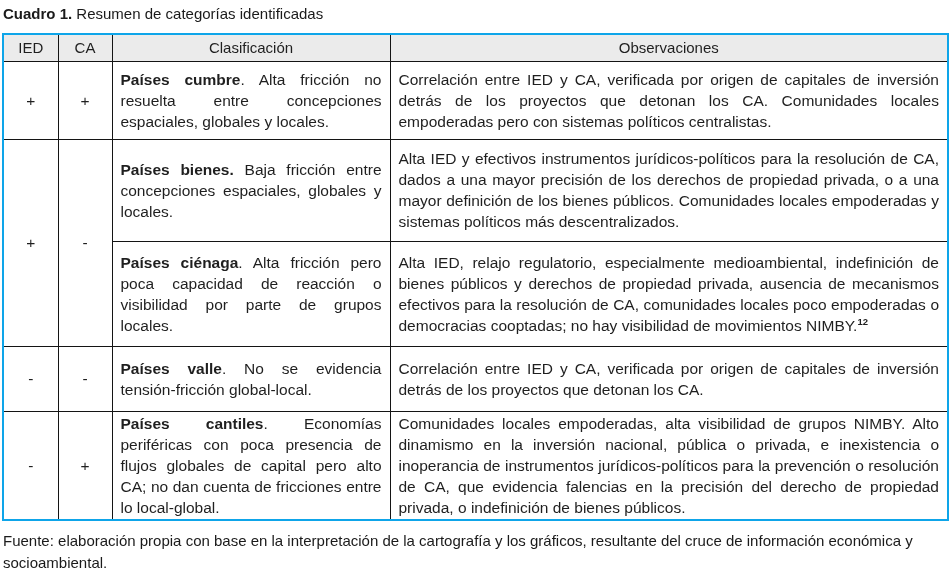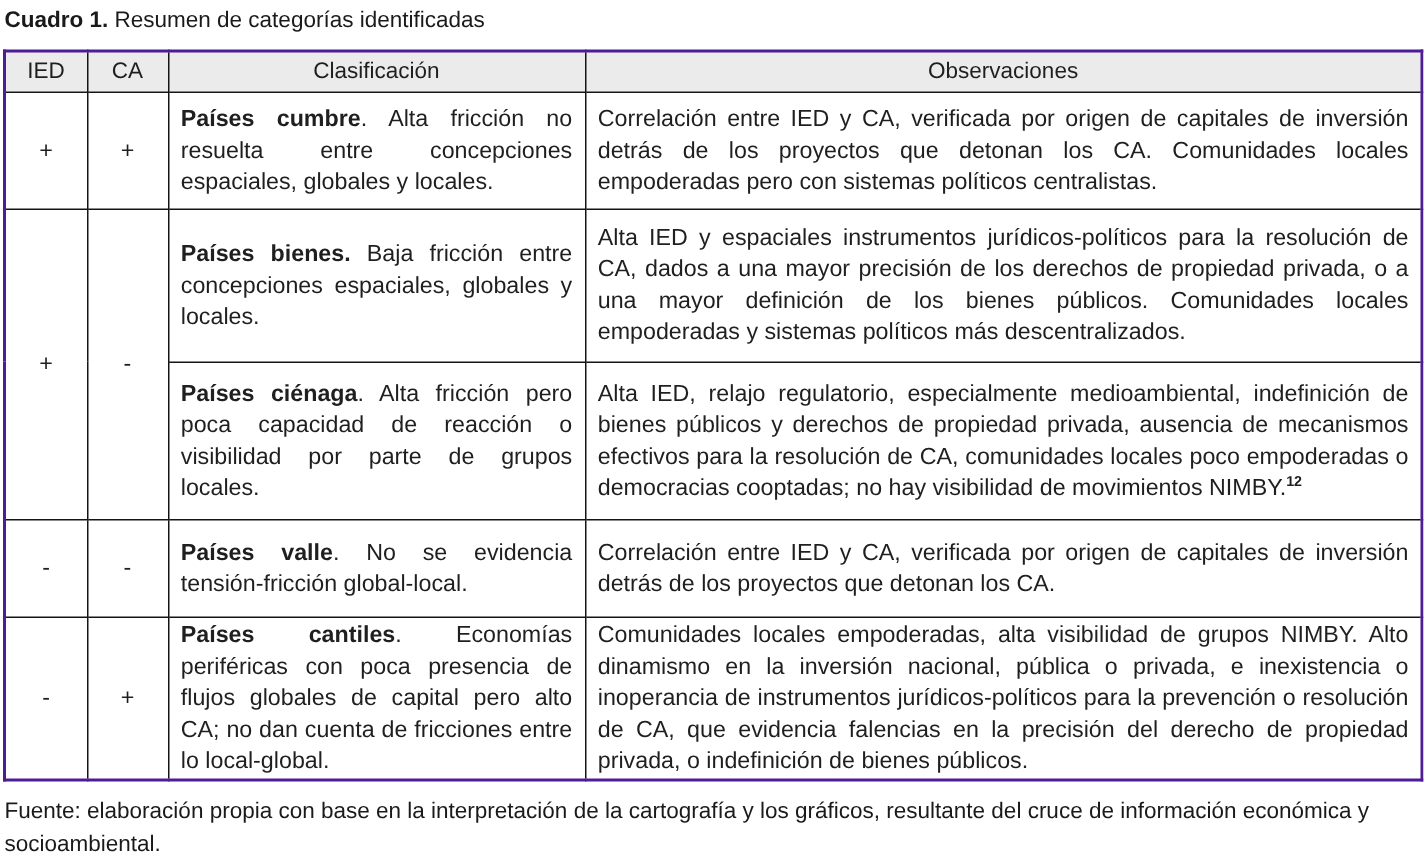--- a/index.html
+++ b/index.html
@@ -27,21 +27,21 @@
     margin: 0 0 9px 1px;
     color: #1a1a1a;
   }
   .caption .caption-label {
     font-weight: 700;
   }
   table.cuadro {
     border-collapse: collapse;
     table-layout: fixed;
     width: 945px;
-    border: 2px solid #4c1d95;
+    border: 2px solid #0ea5e9;
   }
   table.cuadro th,
   table.cuadro td {
     border: 1.5px solid #141414;
     padding: 0 8px;
     font-size: 15.5px;
     line-height: 21px;
     vertical-align: middle;
     box-sizing: border-box;
     color: #1f1f1f;
@@ -113,21 +113,21 @@
       <tr class="r-cumbre">
         <td class="sign">+</td>
         <td class="sign">+</td>
         <td class="clasif"><span class="term">Países cumbre</span><span>. Alta fricción no resuelta entre concepciones espaciales, globales y locales.</span></td>
         <td class="obs"><span>Correlación entre IED y CA, verificada por origen de capitales de inversión detrás de los proyectos que detonan los CA. Comunidades locales empoderadas pero con sistemas políticos centralistas.</span></td>
       </tr>
       <tr class="r-meseta">
         <td class="sign" rowspan="2">+</td>
         <td class="sign" rowspan="2">-</td>
         <td class="clasif"><span class="term">Países bienes.</span><span> Baja fricción entre concepciones espaciales, globales y locales.</span></td>
-        <td class="obs"><span>Alta IED y espaciales instrumentos jurídicos-políticos para la resolución de CA, dados a una mayor precisión de los derechos de propiedad privada, o a una mayor definición de los bienes públicos. Comunidades locales empoderadas y sistemas políticos más descentralizados.</span></td>
+        <td class="obs"><span>Alta IED y efectivos instrumentos jurídicos-políticos para la resolución de CA, dados a una mayor precisión de los derechos de propiedad privada, o a una mayor definición de los bienes públicos. Comunidades locales empoderadas y sistemas políticos más descentralizados.</span></td>
       </tr>
       <tr class="r-cienaga">
         <td class="clasif"><span class="term">Países ciénaga</span><span>. Alta fricción pero poca capacidad de reacción o visibilidad por parte de grupos locales.</span></td>
         <td class="obs"><span>Alta IED, relajo regulatorio, especialmente medioambiental, indefinición de bienes públicos y derechos de propiedad privada, ausencia de mecanismos efectivos para la resolución de CA, comunidades locales poco empoderadas o democracias cooptadas; no hay visibilidad de movimientos NIMBY.</span><sup class="note">12</sup></td>
       </tr>
       <tr class="r-valle">
         <td class="sign">-</td>
         <td class="sign">-</td>
         <td class="clasif"><span class="term">Países valle</span><span>. No se evidencia tensión-fricción global-local.</span></td>
         <td class="obs"><span>Correlación entre IED y CA, verificada por origen de capitales de inversión detrás de los proyectos que detonan los CA.</span></td>

